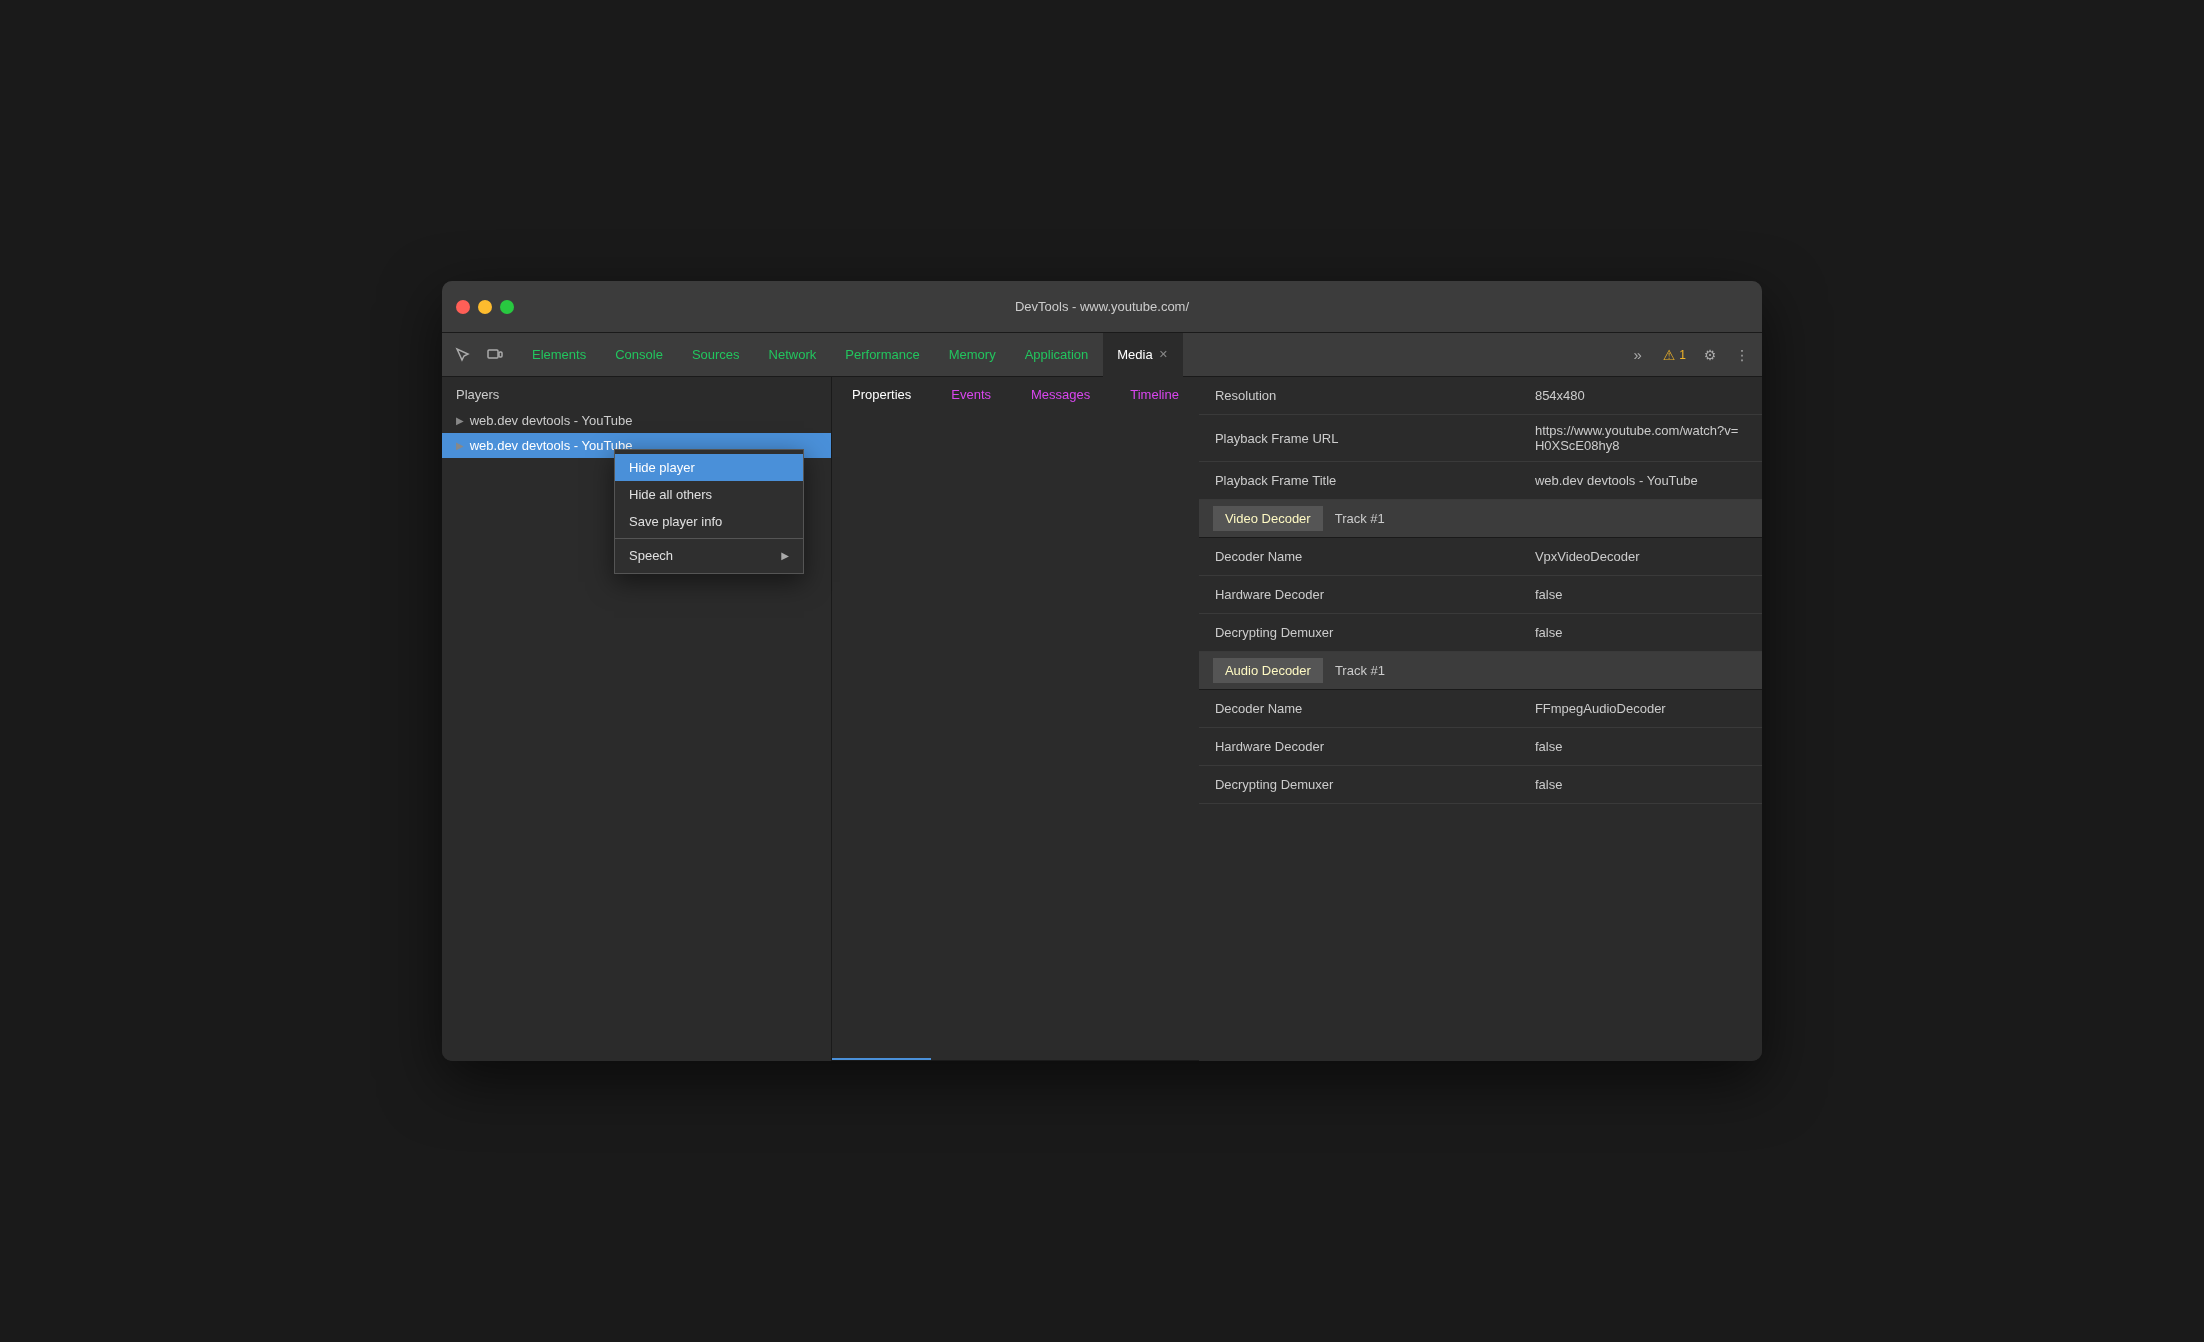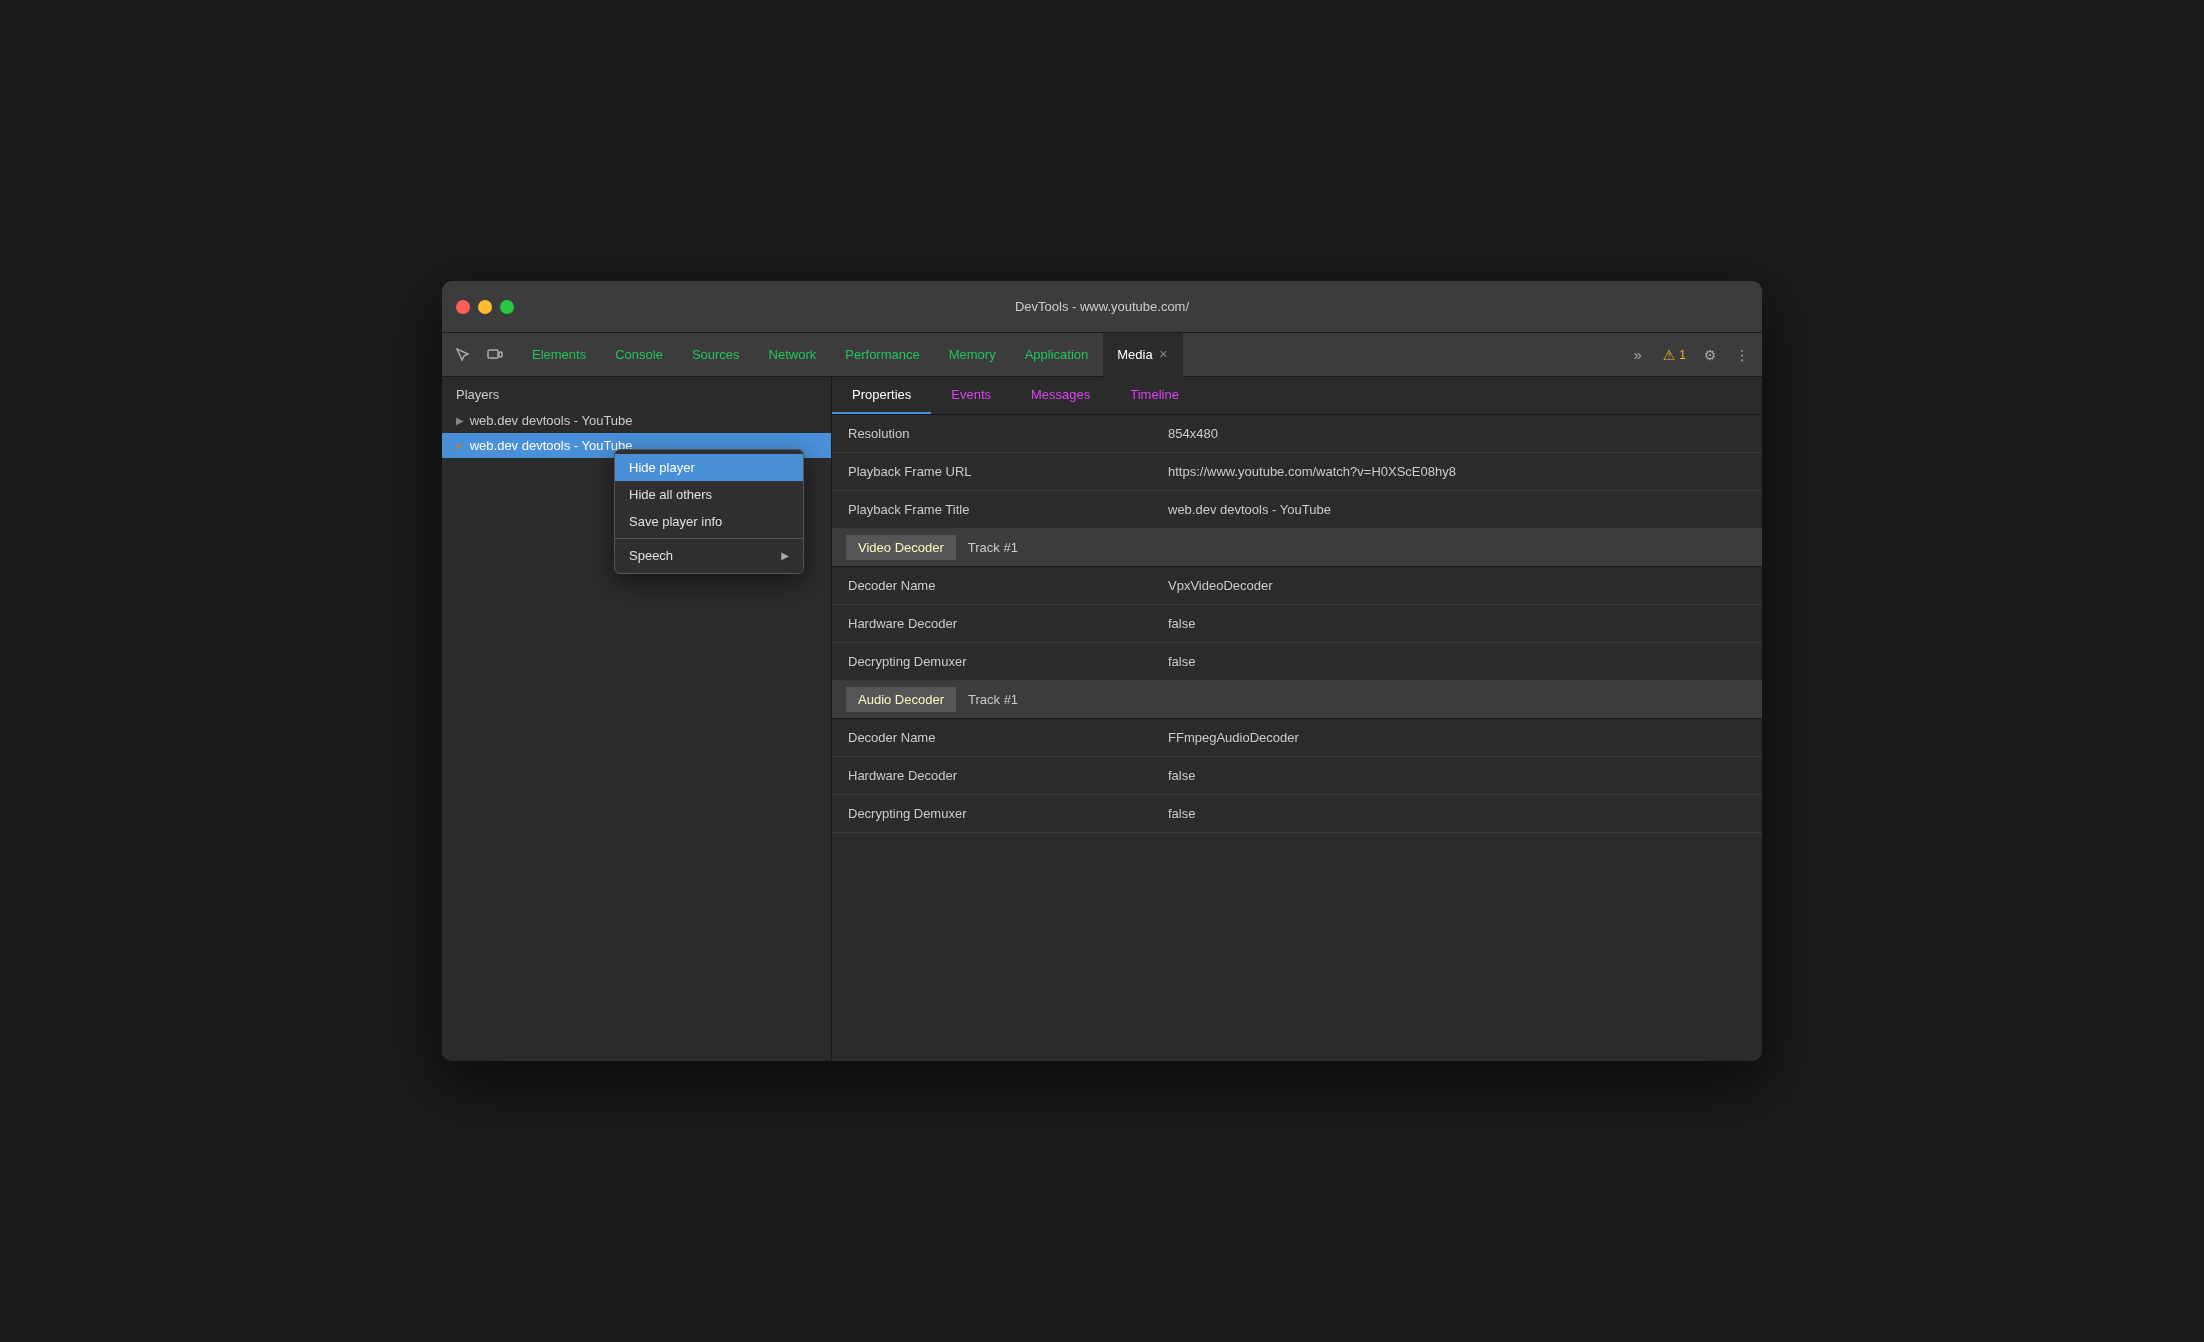--- a/index.html
+++ b/index.html
@@ -171,21 +171,21 @@
       font-size: 10px;
       color: #888;
     }
     
     .context-menu {
       position: absolute;
       top: 72px;
       left: 172px;
       background: #2f2f2f;
       border: 1px solid #555;
-      border-radius: 6px;
+      border-radius: 0;
       box-shadow: 0 8px 24px rgba(0,0,0,0.5);
       z-index: 100;
       width: 190px;
       padding: 4px 0;
     }
     .context-menu-item {
       display: flex;
       align-items: center;
       justify-content: space-between;
       padding: 6px 14px;
@@ -203,21 +203,21 @@
       margin: 3px 0;
     }
     .submenu-arrow {
       font-size: 10px;
       color: #aaa;
     }
     
     .right-panel {
       flex: 1;
       display: flex;
-      flex-direction: column;
+      flex-direction: row;
       background: #2b2b2b;
     }
     
     .panel-tabs {
       display: flex;
       background: #2b2b2b;
       border-bottom: 1px solid #1a1a1a;
     }
     .panel-tab {
       padding: 10px 20px;

